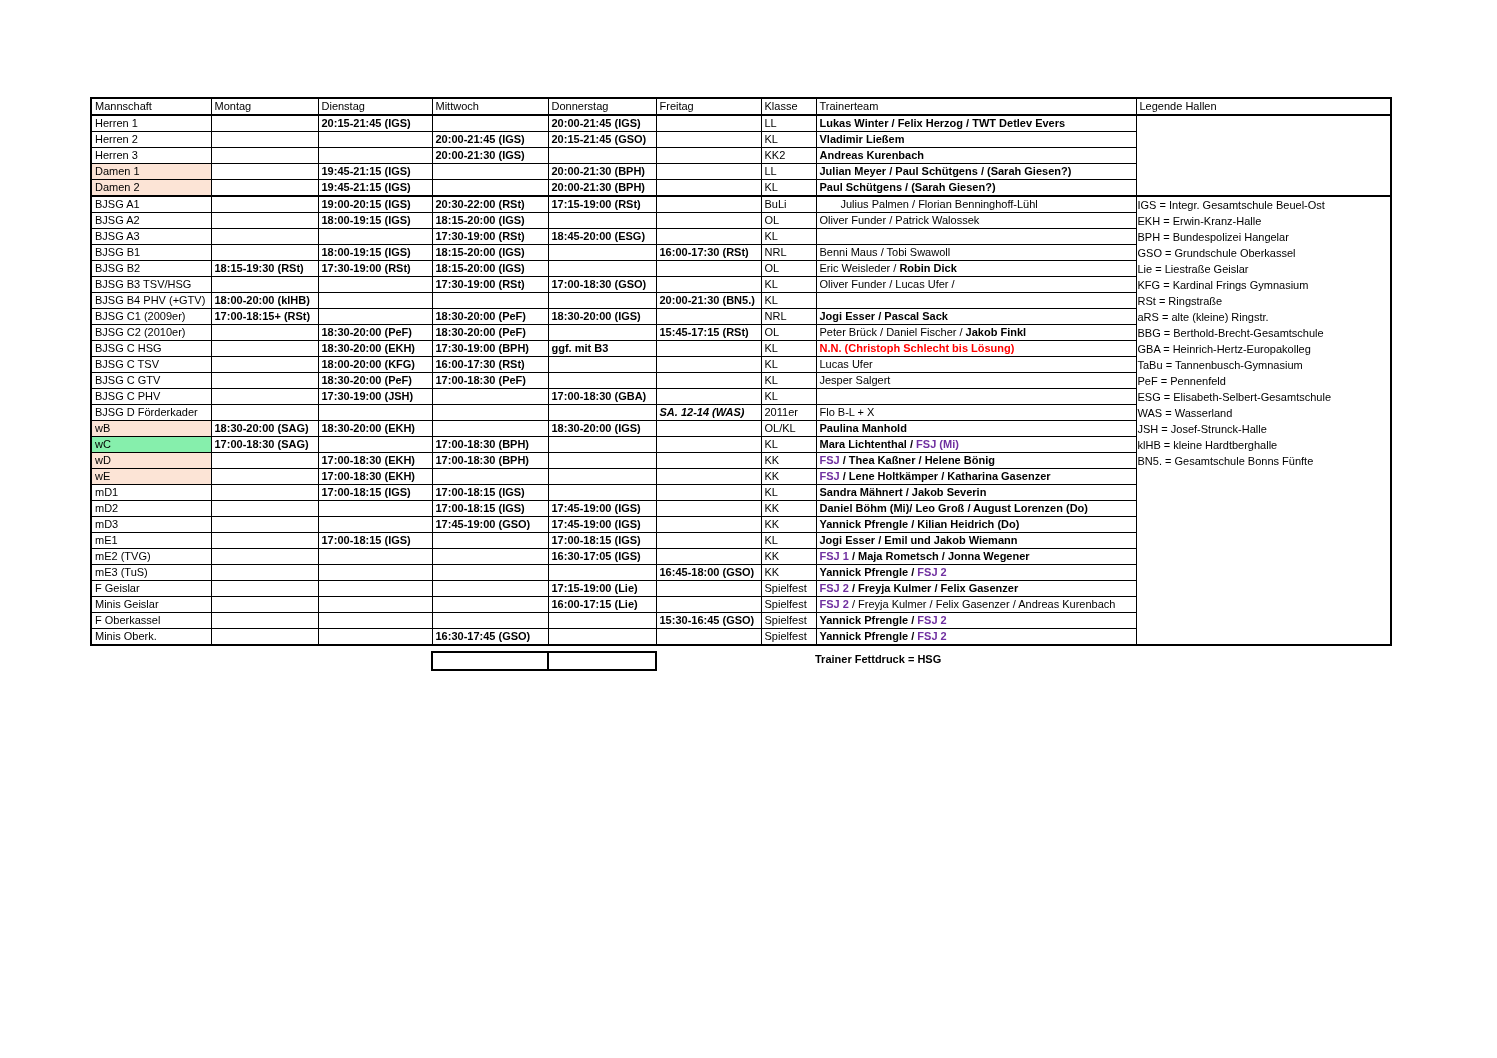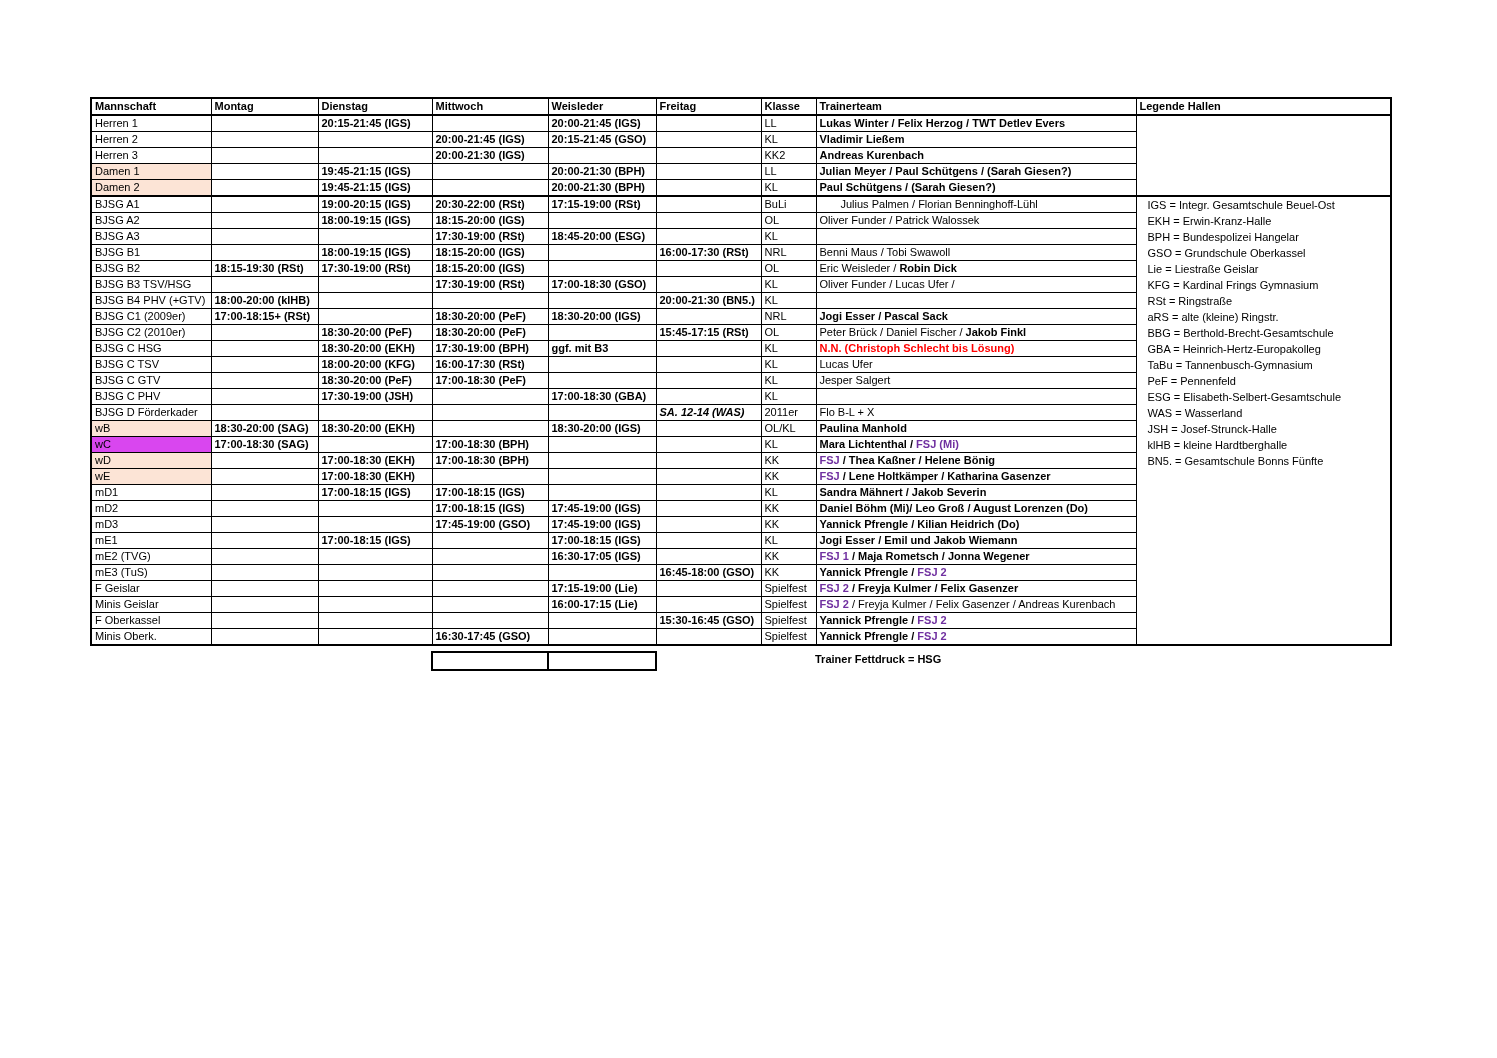--- a/index.html
+++ b/index.html
@@ -3,27 +3,27 @@
 <meta charset="utf-8">
 <style>
   html,body{margin:0;padding:0;background:#ffffff;}
   .sheet{position:relative;width:1497px;height:1058px;background:#ffffff;
          font-family:"Liberation Sans",sans-serif;color:#000;}
   table.plan{position:absolute;left:90px;top:97px;width:1300px;
              border-collapse:collapse;table-layout:fixed;border:2px solid #000;}
   .plan th,.plan td{border:1px solid #000;height:15px;line-height:15px;
              font-size:11px;padding:0 3px;white-space:nowrap;overflow:hidden;
              text-align:left;vertical-align:middle;}
-  .plan th{font-weight:bold;border-bottom:2px solid #000;}
+  .plan th{font-weight:normal;border-bottom:2px solid #000;}
   td.time{font-weight:bold;}
   td.italic{font-style:italic;font-weight:bold;}
   td.team{font-weight:normal;}
   td.klasse{font-weight:normal;}
   tr.section-end td{border-bottom:2px solid #000;}
-  td.legend-cell{vertical-align:top;font-weight:normal;padding:0 11px;}
+  td.legend-cell{vertical-align:top;font-weight:normal;padding:0 1px;}
   td.legend-cell div{height:16px;line-height:16px;font-size:11px;}
   .extras{position:absolute;left:431px;top:651px;display:flex;}
   .extras .box{border:2px solid #000;height:16px;}
   .extras .box + .box{border-left:none;}
   .note{position:absolute;left:815px;top:653px;font-size:11px;font-weight:bold;}
 </style>
 </head>
 <body>
 
 <div class="sheet">
@@ -38,21 +38,21 @@
       <col style="width:55px">
         <col style="width:320px">
         <col style="width:255px">
     </colgroup>
     <thead>
       <tr>
           <th>Mannschaft</th>
           <th>Montag</th>
           <th>Dienstag</th>
           <th>Mittwoch</th>
-          <th>Weisleder</th>
+          <th>Donnerstag</th>
           <th>Freitag</th>
           <th>Klasse</th>
           <th>Trainerteam</th>
           <th>Legende Hallen</th>
         </tr>
     </thead>
     <tbody>
         <tr>
           <td class="team">Herren 1</td>
           <td class="time"></td>
@@ -267,21 +267,21 @@
           <td class="team" style="background: rgb(252, 228, 214);">wB</td>
           <td class="time">18:30-20:00 (SAG)</td>
           <td class="time">18:30-20:00 (EKH)</td>
           <td class="time"></td>
           <td class="time">18:30-20:00 (IGS)</td>
           <td class="time"></td>
           <td class="klasse">OL/KL</td>
           <td class="trainer"><span style="font-weight: bold;">Paulina Manhold</span></td>
         </tr>
         <tr>
-          <td class="team" style="background: #d946ef;">wC</td>
+          <td class="team" style="background: #86efac;">wC</td>
           <td class="time">17:00-18:30 (SAG)</td>
           <td class="time"></td>
           <td class="time">17:00-18:30 (BPH)</td>
           <td class="time"></td>
           <td class="time"></td>
           <td class="klasse">KL</td>
           <td class="trainer"><span style="font-weight: bold;">Mara Lichtenthal / </span><span style="font-weight: bold; color: rgb(112, 48, 160);">FSJ (Mi)</span></td>
         </tr>
         <tr>
           <td class="team" style="background: rgb(252, 228, 214);">wD</td>

